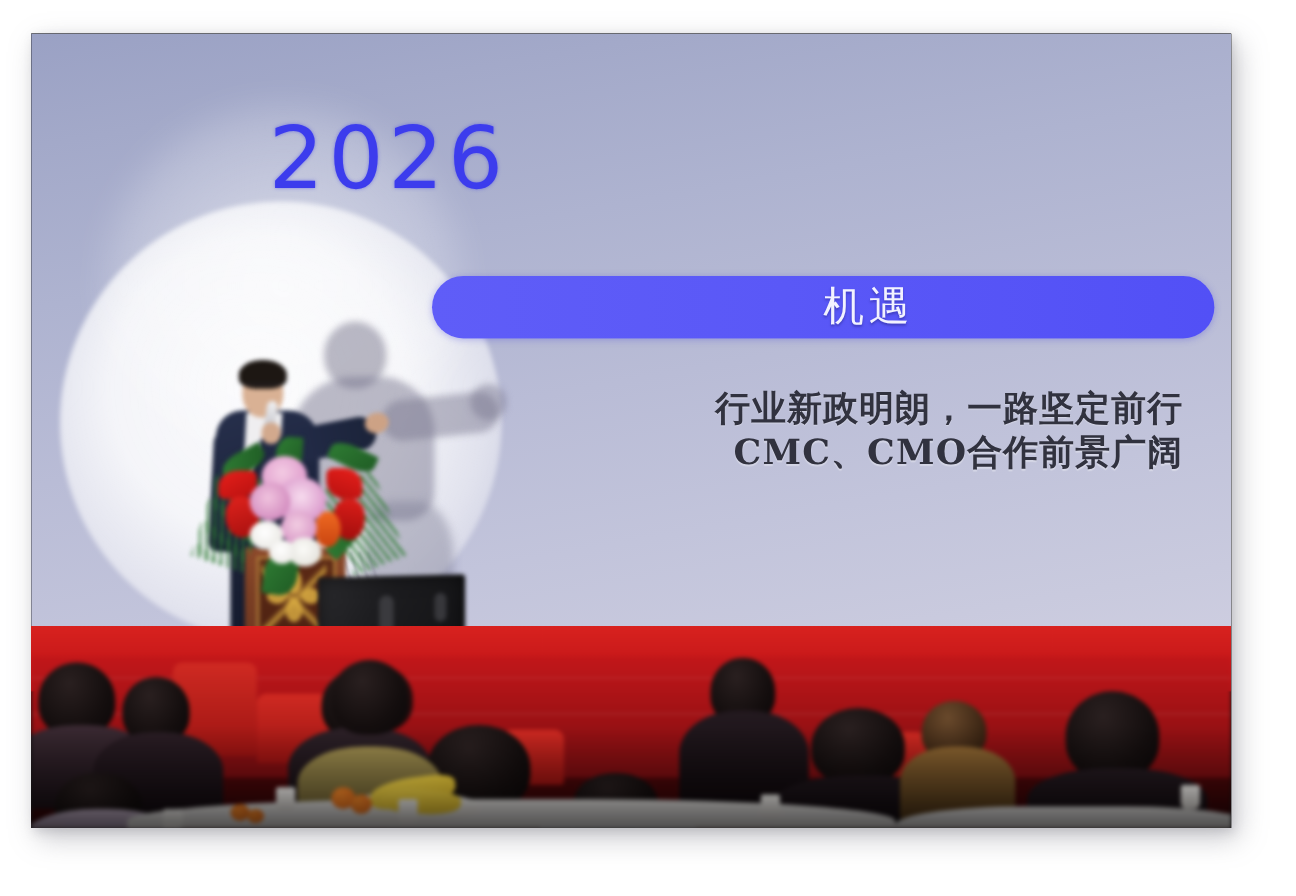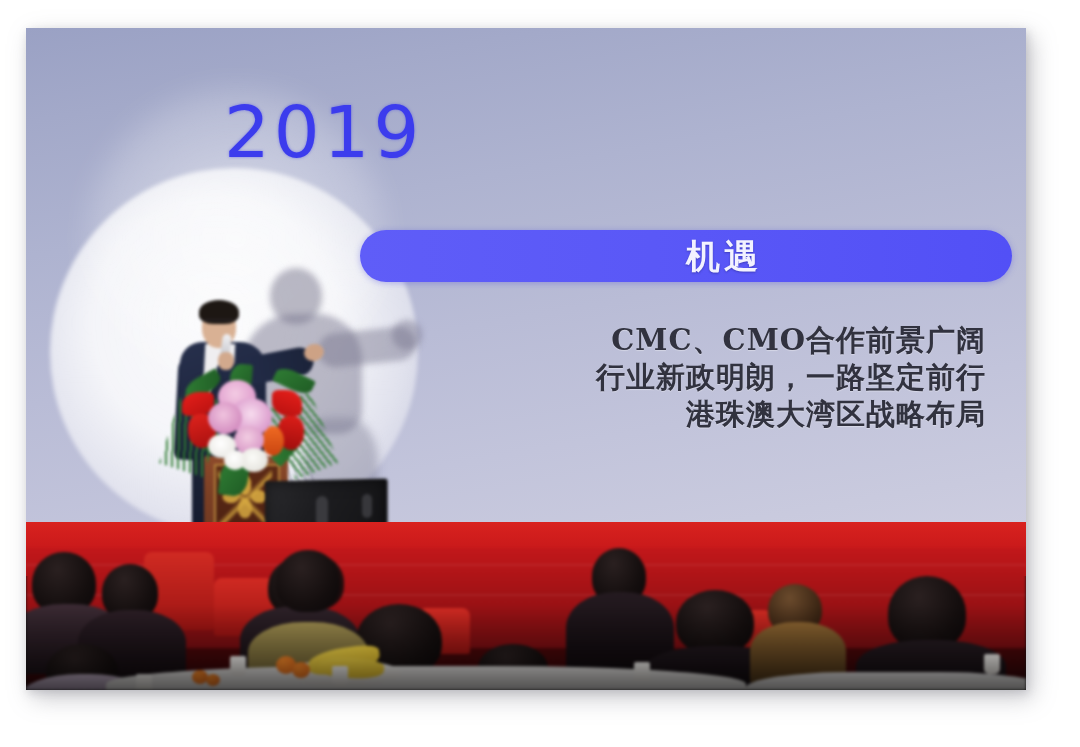--- a/index.html
+++ b/index.html
@@ -119,21 +119,21 @@
   .slide-pill-label {
     position: absolute;
     left: 0;
     top: 0;
     width: 100%;
     height: 52px;
     line-height: 52px;
     text-align: center;
     font-family: "DejaVu Sans", "Liberation Sans", sans-serif;
     font-size: 34px;
-    font-weight: 700;
+    font-weight: 400;
     letter-spacing: 4px;
     color: #f2f2ff;
     text-shadow: 0 1px 2px rgba(30,30,120,0.45);
     transform: translateX(38px);
   }
 
   .slide-body {
     position: absolute;
     left: 300px;
     top: 294px;
@@ -460,30 +460,29 @@
 
   <div class="photo-shadow"></div>
 
   <div class="photo">
 
     <div class="screen">
 
       <div class="spotlight"></div>
       <div class="spotlight2"></div>
 
-      <div class="slide-year">2019</div>
+      <div class="slide-year">2026</div>
 
       <div class="slide-pill">
         <div class="slide-pill-label">机遇</div>
       </div>
 
       <div class="slide-body">
+        <div>行业新政明朗，一路坚定前行</div>
         <div>CMC、CMO合作前景广阔</div>
-        <div>行业新政明朗，一路坚定前行</div>
-        <div>港珠澳大湾区战略布局</div>
       </div>
 
       <div class="screen-shadow">
         <div class="sh-head"></div>
         <div class="sh-body"></div>
         <div class="sh-arm"></div>
         <div class="sh-hand"></div>
         <div class="sh-tail"></div>
         <div class="sh-frond"></div>
       </div>

